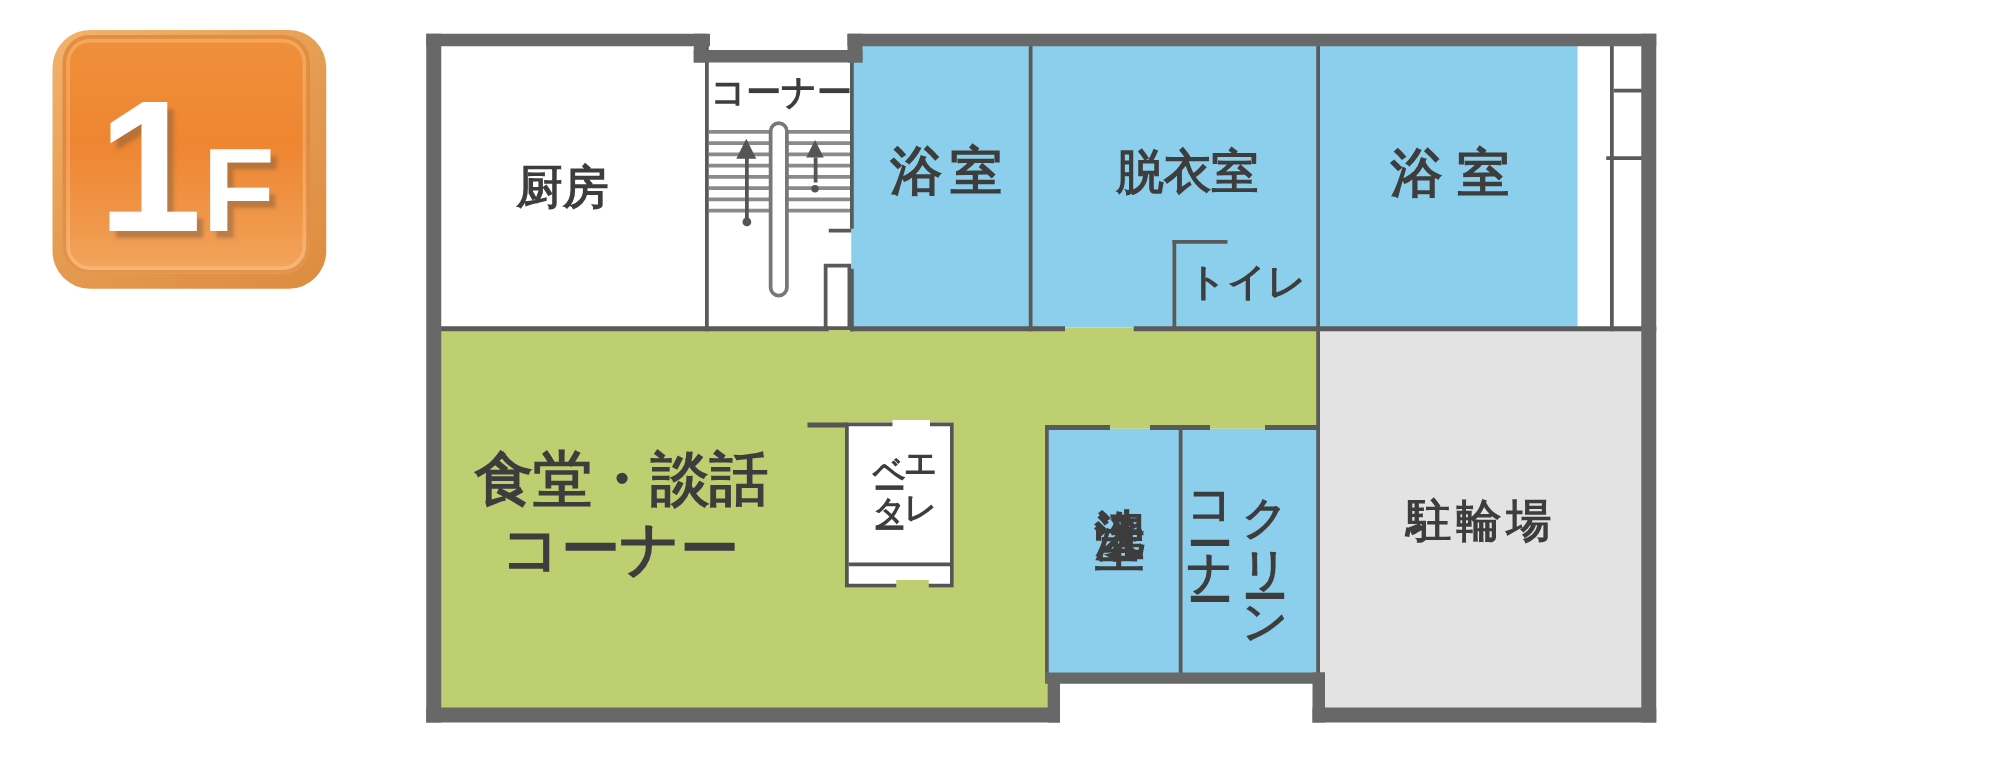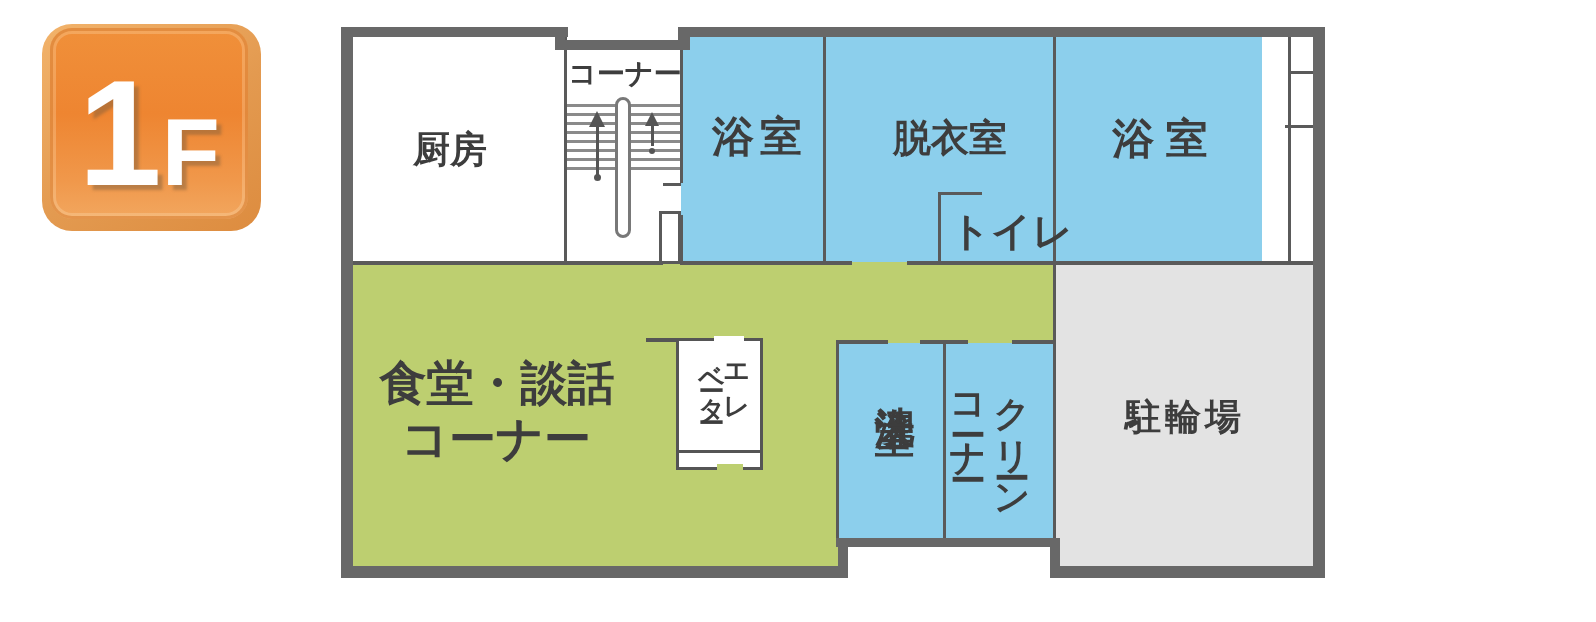--- a/index.html
+++ b/index.html
@@ -132,21 +132,21 @@
   <div class="wallk" style="left:838px;top:540px;width:10px;height:38px;"></div>
   <div class="wallk" style="left:836px;top:538px;width:224px;height:9px;"></div>
   <div class="wallk" style="left:1050px;top:538px;width:10px;height:40px;"></div>
   <div class="wallk" style="left:1050px;top:566px;width:275px;height:12px;"></div>
   <div class="wallk" style="left:1313px;top:27px;width:12px;height:551px;"></div>
 
   <div class="lbl" style="left:450px;top:129px;font-size:37px;">厨房</div>
   <div class="lbl" style="left:625px;top:58px;font-size:28px;">コーナー</div>
   <div class="lbl" style="left:760px;top:113px;font-size:42px;letter-spacing:6px;">浴室</div>
   <div class="lbl" style="left:950px;top:117px;font-size:38px;">脱衣室</div>
-  <div class="lbl lbl-left" style="left:950px;top:208px;font-size:40px;">トイレ</div>
+  <div class="lbl lbl-left" style="left:950px;top:208px;font-size:31px;">トイレ</div>
   <div class="lbl" style="left:1160px;top:115px;font-size:42px;">浴 室</div>
   <div class="lbl" style="left:497px;top:356px;font-size:47px;">食堂・談話</div>
   <div class="lbl" style="left:496px;top:412px;font-size:47px;">コーナー</div>
   <div class="lbl" style="left:1185px;top:396px;font-size:36px;letter-spacing:4px;">駐輪場</div>
 
   <div class="vcol" style="left:875px;top:374px;font-size:40px;letter-spacing:5px;">洗濯室</div>
   <div class="vcol" style="left:994px;top:372px;font-size:36px;letter-spacing:2px;">クリーン</div>
   <div class="vcol" style="left:950px;top:372px;font-size:36px;letter-spacing:2px;">コーナー</div>
   <div class="vcol" style="left:724px;top:348px;font-size:26px;letter-spacing:1px;">エレ</div>
   <div class="vcol" style="left:699px;top:347px;font-size:26px;letter-spacing:1px;">ベーター</div>

